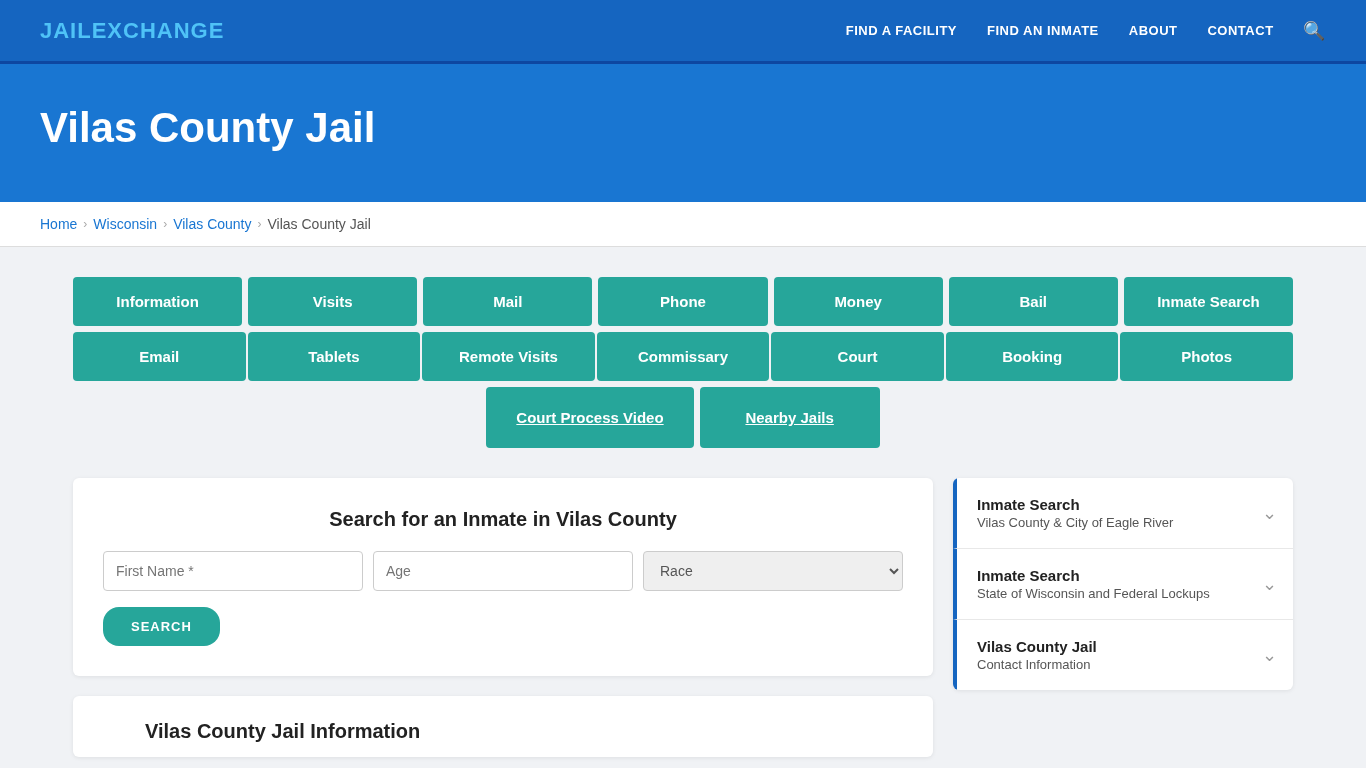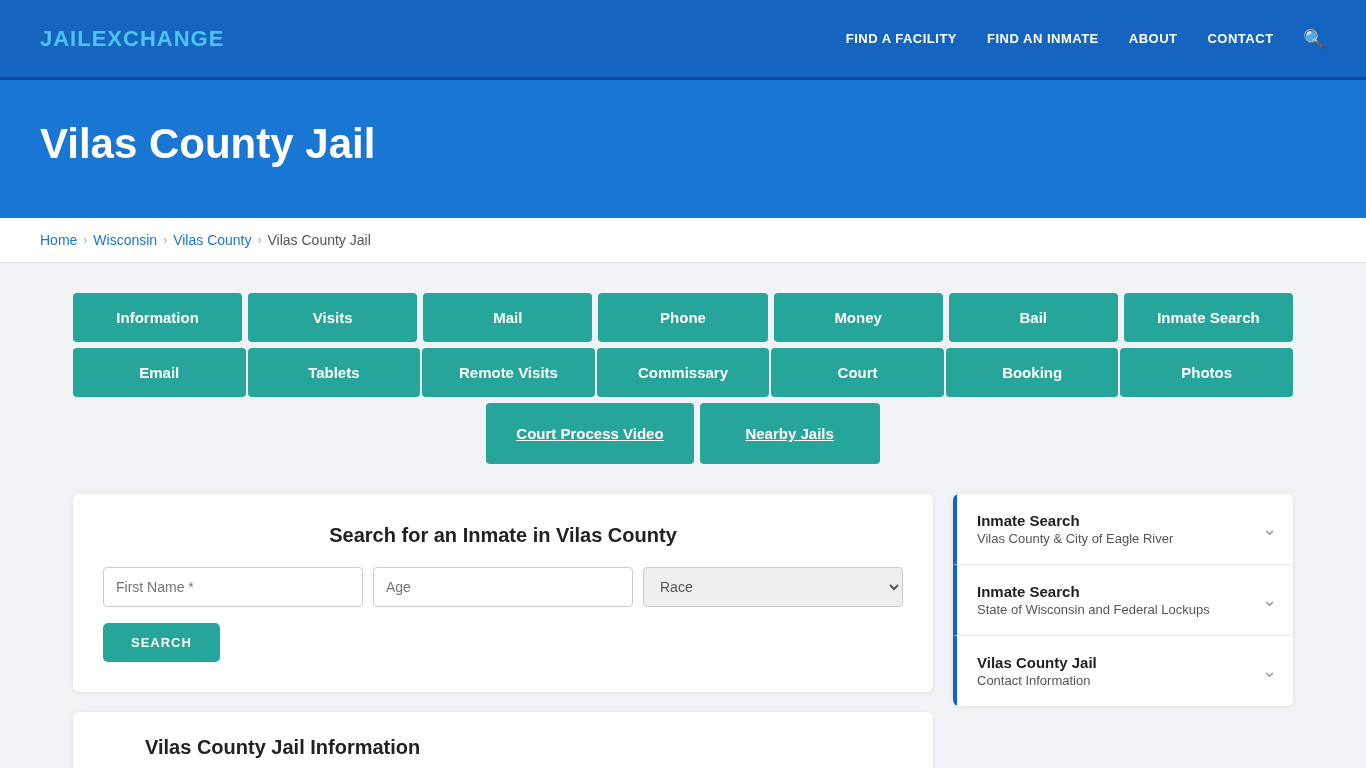--- a/index.html
+++ b/index.html
@@ -5,21 +5,21 @@
     * { box-sizing: border-box; margin: 0; padding: 0; }
     body { font-family: Arial, sans-serif; background: #f0f2f5; color: #333; }
 
     
     nav {
       background: #1565c0;
       display: flex;
       align-items: center;
       justify-content: space-between;
       padding: 0 40px;
-      height: 80px;
+      height: 64px;
       border-bottom: 3px solid #0d47a1;
     }
     .nav-logo {
       font-size: 22px;
       font-weight: 900;
       color: #fff;
       letter-spacing: 1px;
     }
     .nav-logo span { color: #4fc3f7; }
     .nav-links {
@@ -152,21 +152,21 @@
       padding: 10px 12px;
       border: 1px solid #ccc;
       border-radius: 4px;
       font-size: 14px;
       color: #555;
     }
     .search-btn {
       background: #26a69a;
       color: #fff;
       border: none;
-      border-radius: 5px;
+      border-radius: 16px;
       padding: 12px 28px;
       font-size: 13px;
       font-weight: 700;
       letter-spacing: 1px;
       cursor: pointer;
       text-transform: uppercase;
     }
 
     
     .info-section {

